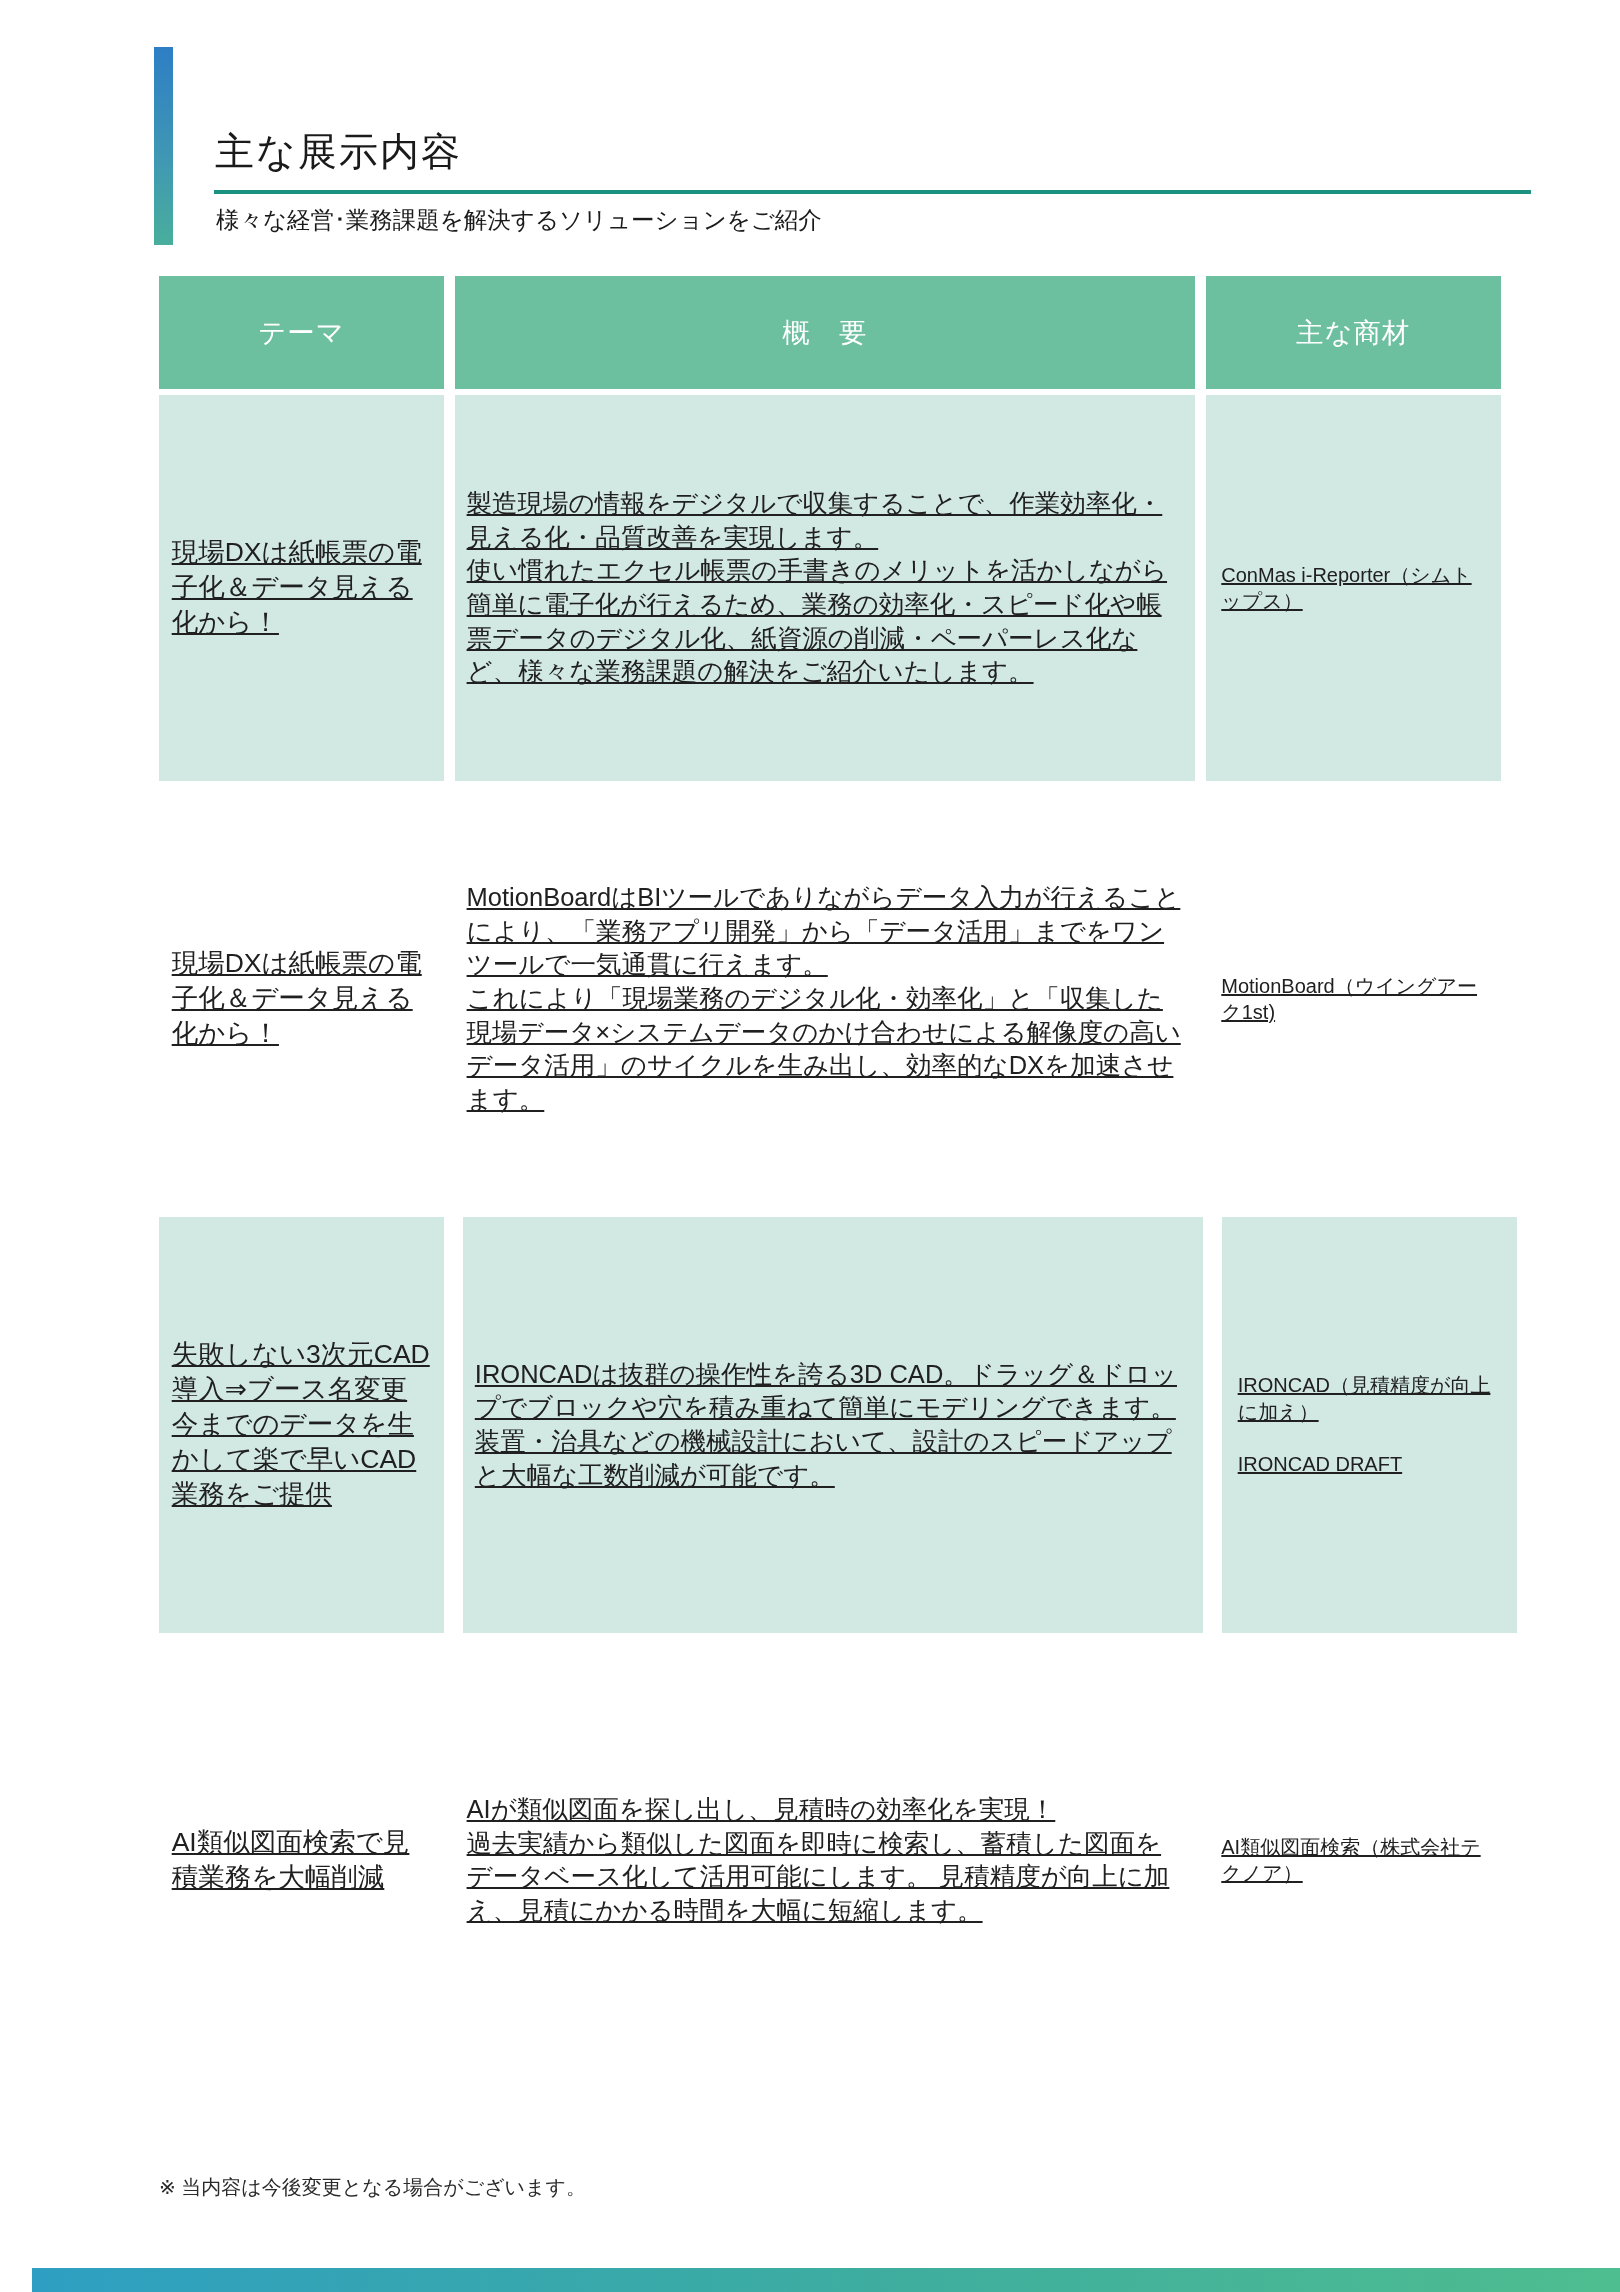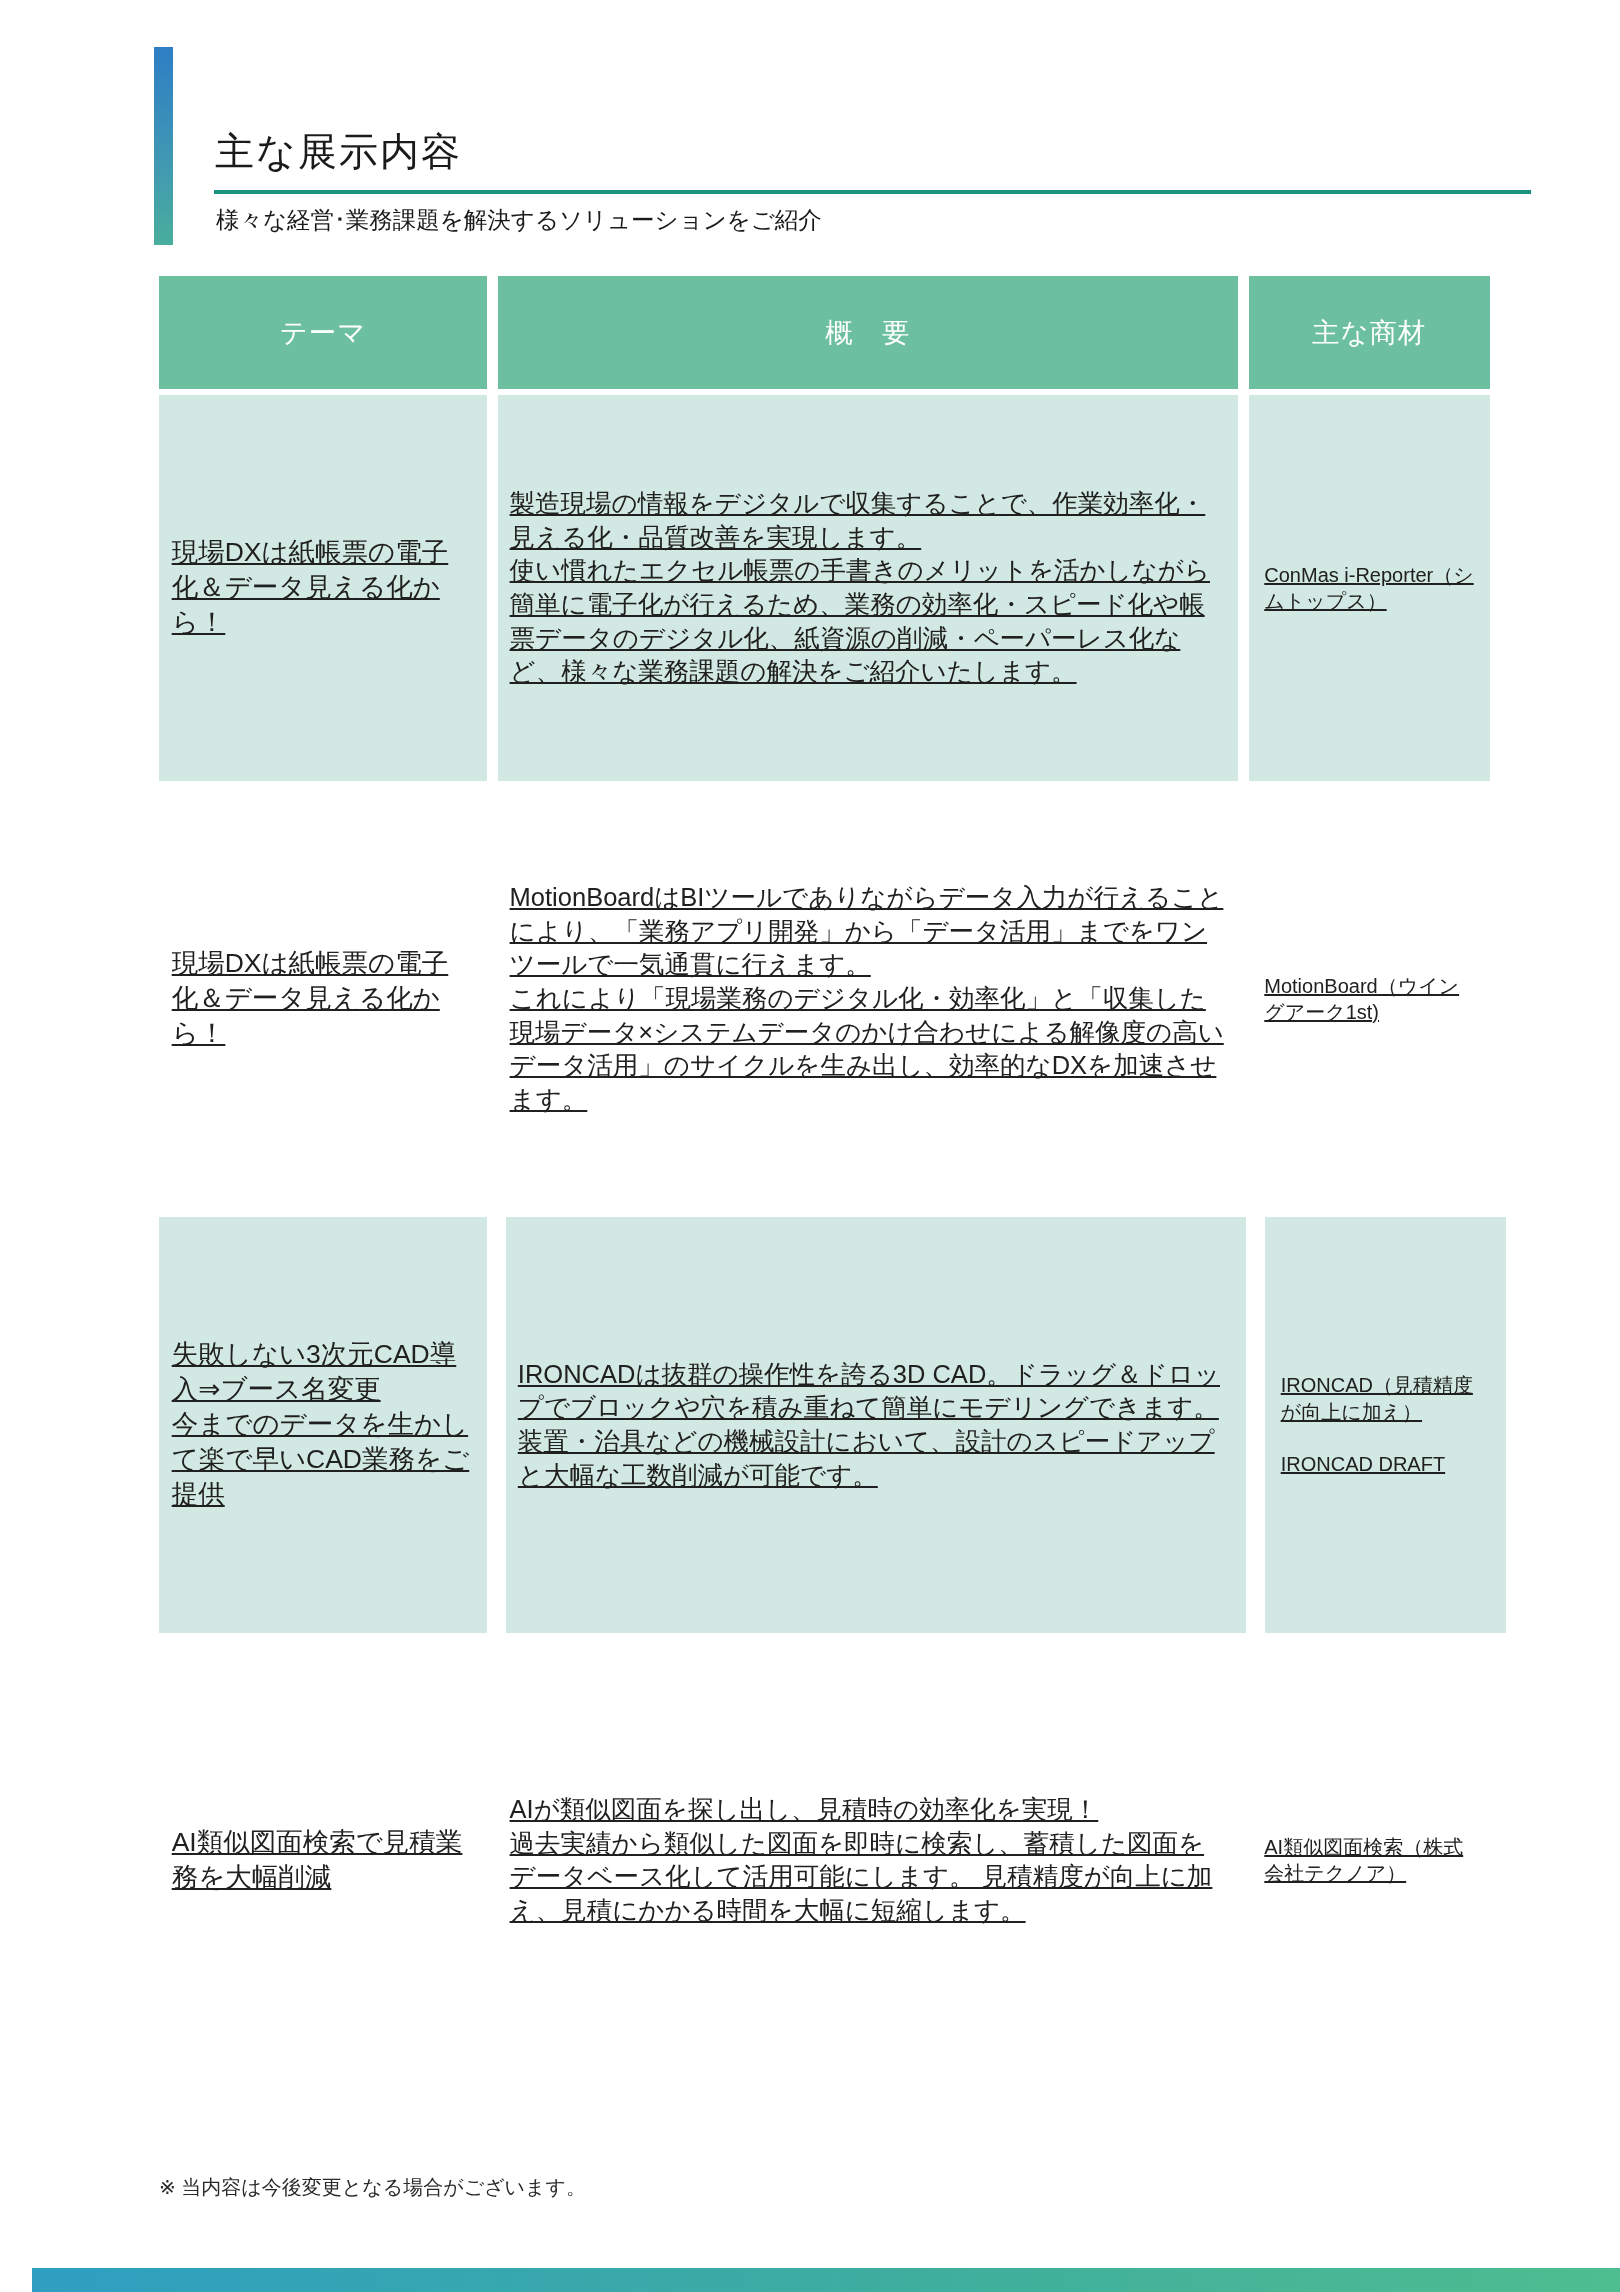--- a/index.html
+++ b/index.html
@@ -57,23 +57,23 @@
     position: absolute;
     left: 127px;
     top: 276px;
     width: 1372px;
   }
   .thead, .trow {
     display: flex;
     gap: 10.8px;
   }
   .thead { height: 113px; }
-  .c1 { width: 328px; }
+  .c1 { width: 285px; }
   .c2 { width: 740px; }
-  .c3 { width: 241px; }
+  .c3 { width: 295px; }
   .c1, .c2, .c3 { box-sizing: border-box; flex: none; }
   .th {
     background: #6cbf9f;
     color: #ffffff;
     font-size: 27.4px;
     display: flex;
     align-items: center;
     justify-content: center;
     letter-spacing: 1px;
   }

